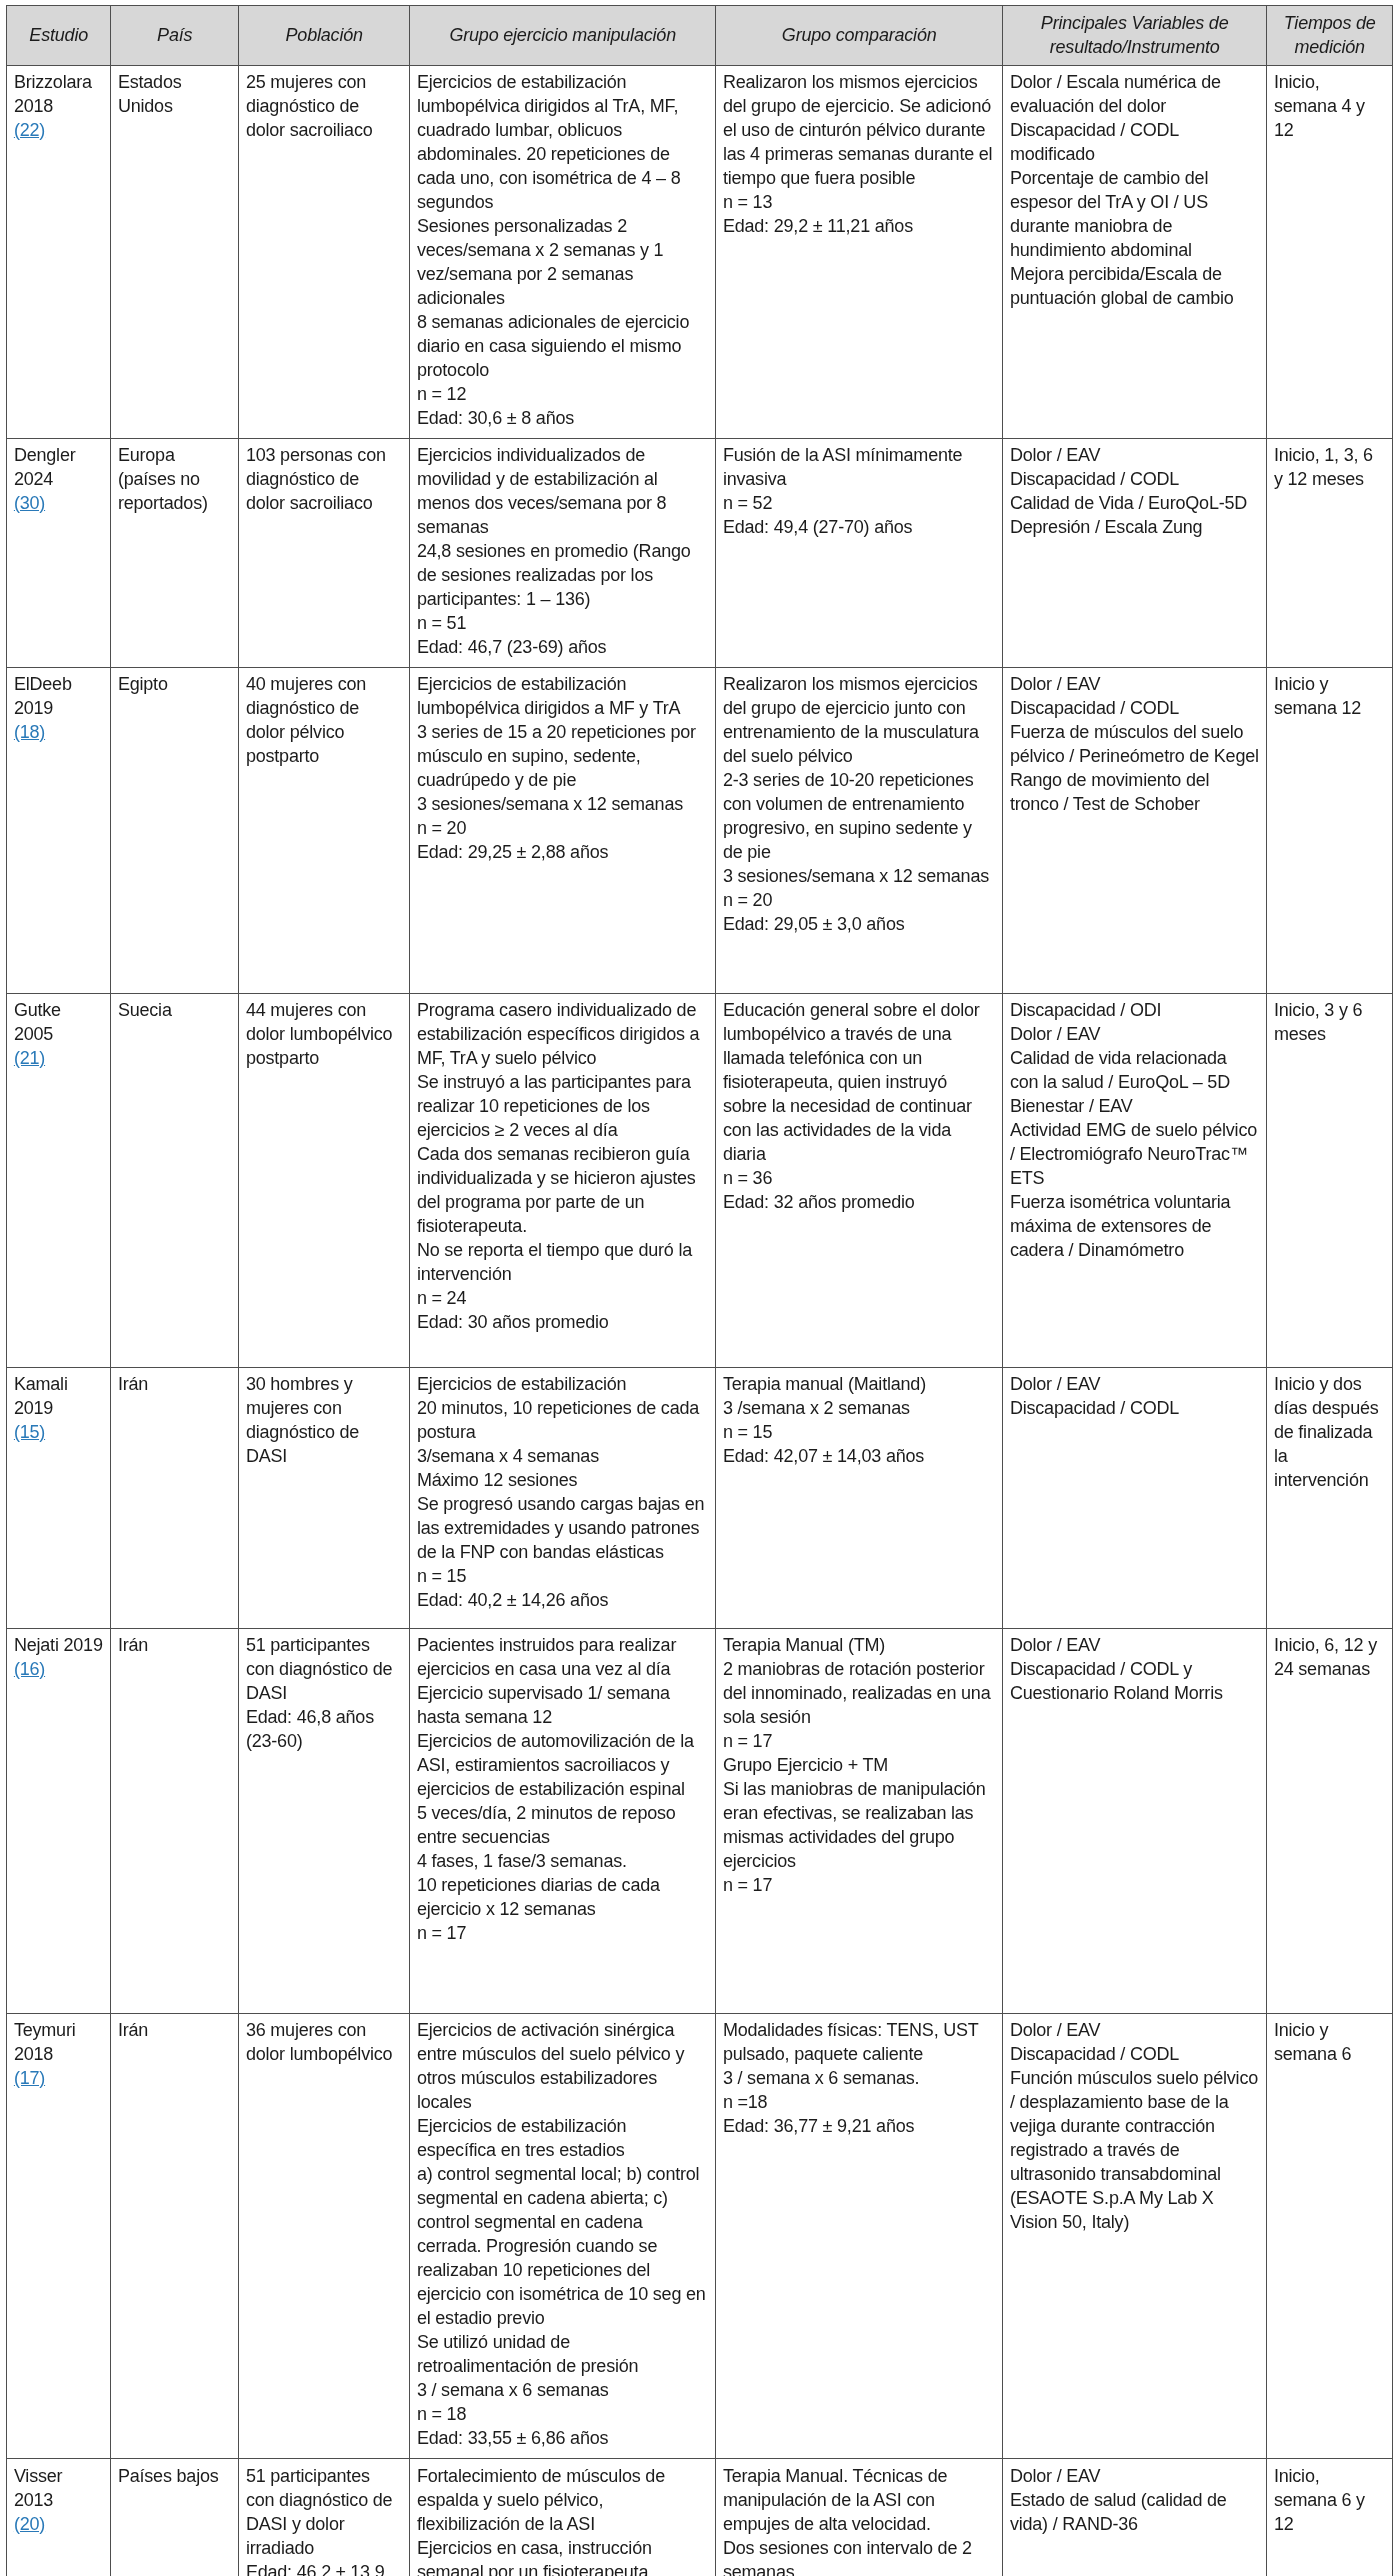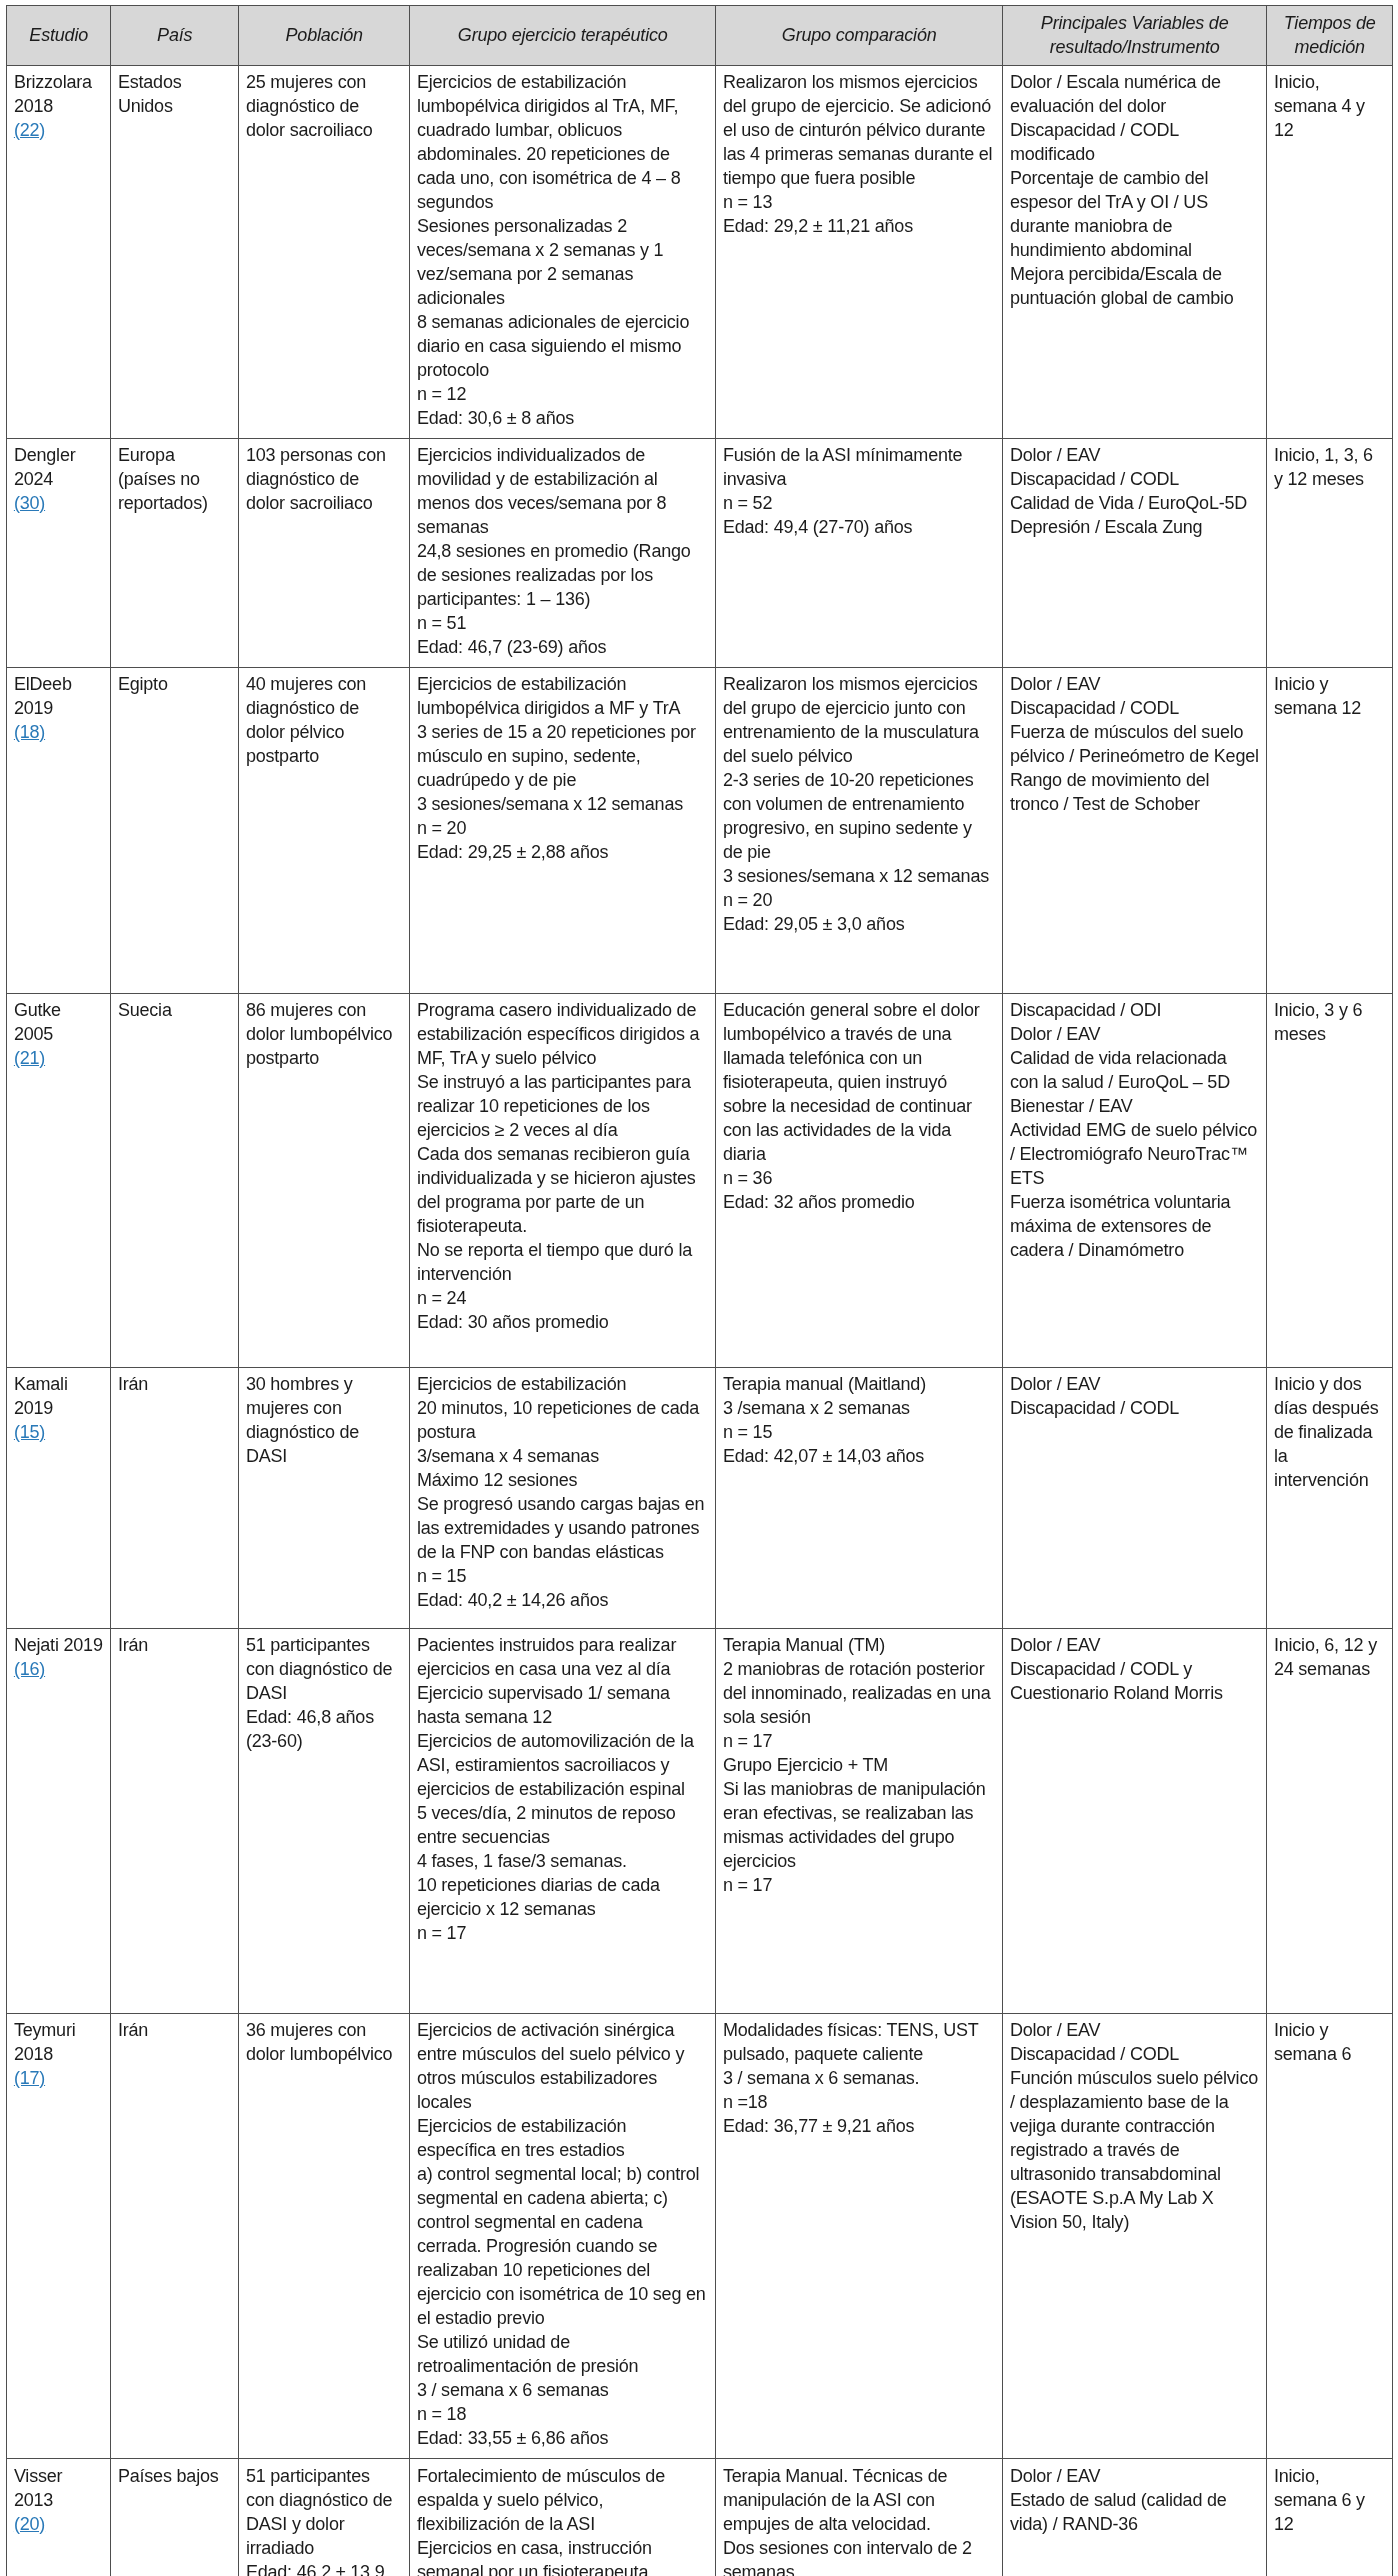--- a/index.html
+++ b/index.html
@@ -54,21 +54,21 @@
         <col style="width:306px">
         <col style="width:287px">
         <col style="width:264px">
         <col style="width:126px">
     </colgroup>
     <thead>
       <tr style="height:48px">
         <th>Estudio</th>
         <th>País</th>
         <th>Población</th>
-        <th>Grupo ejercicio terapéutico</th>
+        <th>Grupo ejercicio manipulación</th>
         <th>Grupo comparación</th>
         <th>Principales Variables de resultado/Instrumento</th>
         <th>Tiempos de medición</th>
       </tr>
     </thead>
     <tbody>
 
       <tr style="height:370px">
         <td><span class="study-name">Brizzolara 2018</span><a class="ref" href="#">(22)</a></td>
         <td>Estados Unidos</td>
@@ -123,21 +123,21 @@
         <td>Dolor / EAV
 Discapacidad / CODL
 Fuerza de músculos del suelo pélvico / Perineómetro de Kegel
 Rango de movimiento del tronco / Test de Schober</td>
         <td>Inicio y semana 12</td>
       </tr>
 
       <tr style="height:374px">
         <td><span class="study-name">Gutke 2005</span><a class="ref" href="#">(21)</a></td>
         <td>Suecia</td>
-        <td>86 mujeres con dolor lumbopélvico postparto</td>
+        <td>44 mujeres con dolor lumbopélvico postparto</td>
         <td>Programa casero individualizado de estabilización específicos dirigidos a MF, TrA y suelo pélvico
 Se instruyó a las participantes para realizar 10 repeticiones de los ejercicios ≥ 2 veces al día
 Cada dos semanas recibieron guía individualizada y se hicieron ajustes del programa por parte de un fisioterapeuta.
 No se reporta el tiempo que duró la intervención
 n = 24
 Edad: 30 años promedio</td>
         <td>Educación general sobre el dolor lumbopélvico a través de una llamada telefónica con un fisioterapeuta, quien instruyó sobre la necesidad de continuar con las actividades de la vida diaria
 n = 36
 Edad: 32 años promedio</td>
         <td>Discapacidad / ODI

